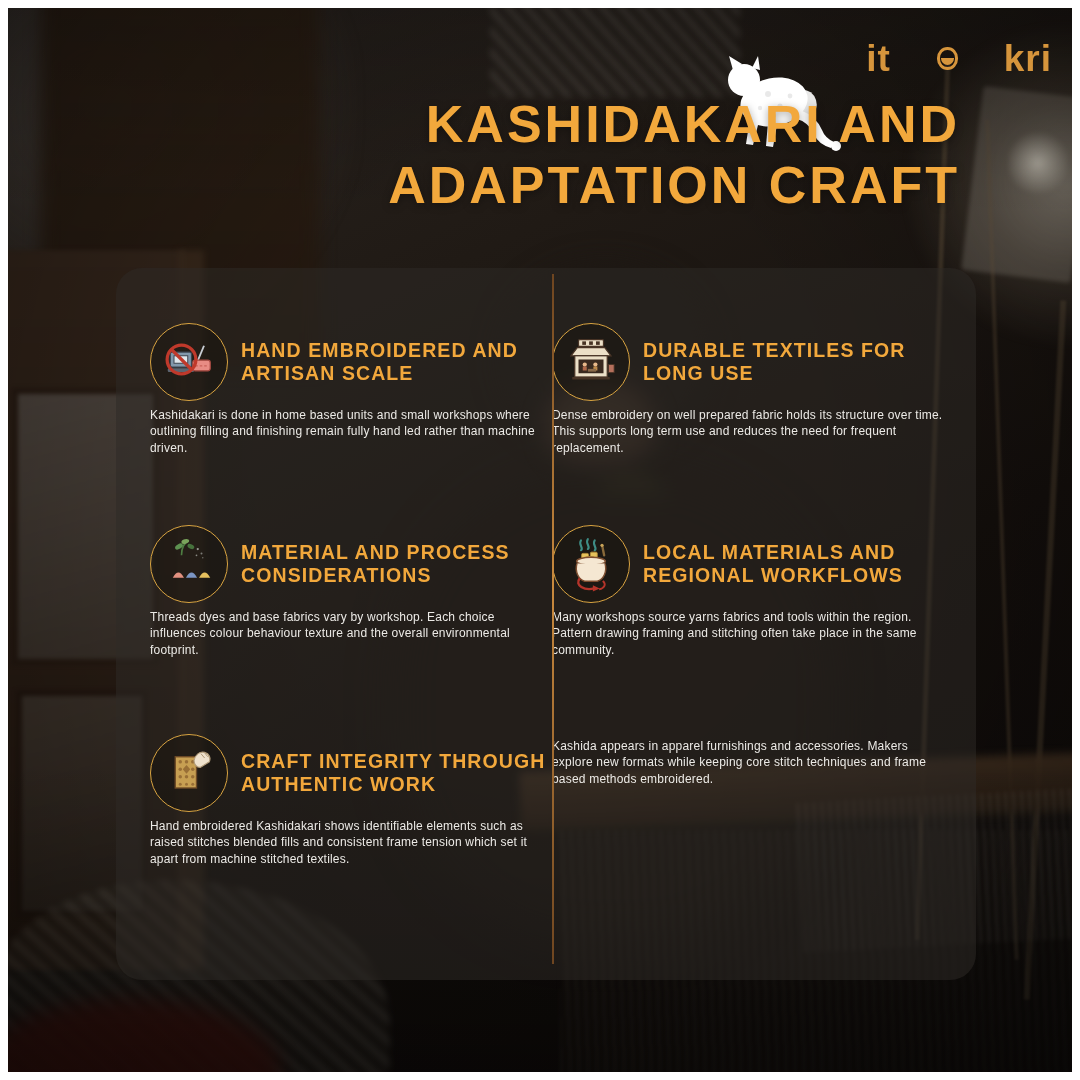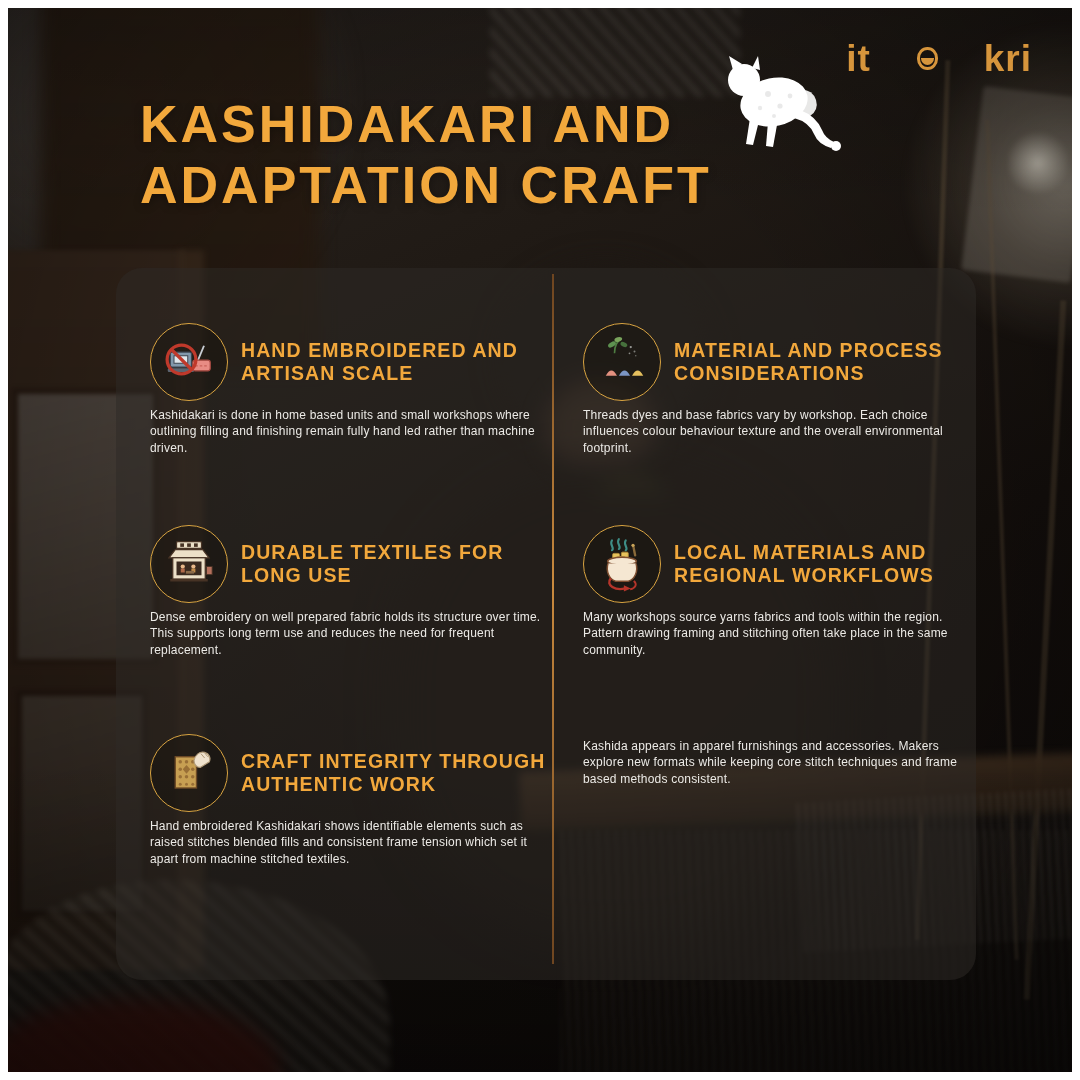--- a/index.html
+++ b/index.html
@@ -31,35 +31,35 @@
   .bg-rope3{left:1042px;top:300px;width:6px;height:700px;background:#7a6548;opacity:.3;transform:rotate(3deg);filter:blur(1px);}
   .bg-loom-bar{left:520px;top:762px;width:600px;height:58px;background:linear-gradient(180deg,#463322,#2c1f14);transform:rotate(-2deg);filter:blur(4px);opacity:.9;}
   .bg-fringe{left:800px;top:795px;width:300px;height:150px;background:repeating-linear-gradient(90deg,rgba(190,182,170,.35) 0 3px,rgba(20,15,10,.1) 3px 8px);filter:blur(2px);opacity:.5;transform:rotate(-3deg);}
   .bg-weave{left:560px;top:830px;width:540px;height:260px;background:repeating-linear-gradient(88deg,rgba(120,110,95,.25) 0 4px,rgba(25,18,12,.4) 4px 9px);filter:blur(2px);opacity:.6;}
   .bg-basket{left:-10px;top:880px;width:400px;height:260px;background:repeating-linear-gradient(42deg,rgba(185,180,165,.4) 0 7px,rgba(60,55,45,.5) 7px 16px);border-radius:45% 55% 30% 30%;filter:blur(3px);opacity:.5;}
   .bg-redcloth{left:-20px;top:1000px;width:300px;height:140px;background:#3c130e;border-radius:50%;filter:blur(10px);opacity:.9;}
   .bg-vignette{inset:0;background:radial-gradient(ellipse at 50% 42%,rgba(0,0,0,0) 35%,rgba(0,0,0,.42) 100%);}
   .bg-darken{inset:0;background:linear-gradient(180deg,rgba(0,0,0,.18) 0%,rgba(0,0,0,0) 20%,rgba(0,0,0,0) 70%,rgba(0,0,0,.3) 100%);}
 
   
-  .logo{position:absolute;top:40px;right:48px;z-index:5;font-size:37px;font-weight:bold;letter-spacing:1px;color:#d6953c;display:flex;align-items:center;line-height:1;gap:45px;}
+  .logo{position:absolute;top:40px;right:28px;z-index:5;font-size:37px;font-weight:bold;letter-spacing:1px;color:#d6953c;display:flex;align-items:center;line-height:1;gap:45px;}
   .logo-o{display:inline-block;width:.56em;height:.60em;border:.10em solid currentColor;border-radius:50%;position:relative;margin:0 .03em;box-sizing:border-box;}
   .logo-o::after{content:'';position:absolute;left:.03em;right:.03em;bottom:.03em;height:.20em;background:currentColor;border-radius:0 0 .3em .3em;}
   .cat{position:absolute;left:702px;top:50px;width:165px;height:108px;z-index:4;}
   .title{
     position:absolute;left:140px;top:94px;width:820px;z-index:5;
-    text-align:left;color:#f2a83c;font-weight:bold;font-size:52px;line-height:1.17;letter-spacing:3px;
+    text-align:right;color:#f2a83c;font-weight:bold;font-size:52px;line-height:1.17;letter-spacing:3px;
     text-shadow:0 2px 8px rgba(0,0,0,.35);
   }
 
   
   .panel{
     position:absolute;left:116px;top:268px;width:860px;height:712px;z-index:2;
     background:rgba(46,42,38,.52);border-radius:26px;box-sizing:border-box;
-    display:grid;grid-template-columns:402px 392px;column-gap:31px;
+    display:grid;grid-template-columns:402px 392px;
     grid-template-rows:202px 209px 1fr;
     padding:54px 18px 0 34px;
   }
   .divider{
     position:absolute;left:552px;top:274px;width:2px;height:690px;z-index:3;
     background:linear-gradient(180deg,#6e4520 0%,#c98a3e 45%,#6e4520 100%);
   }
   .item{position:relative;}
   .item-head{display:flex;align-items:center;gap:13px;min-height:80px;}
   .badge{
@@ -161,61 +161,61 @@
         </div>
         <div class="item-title">HAND EMBROIDERED AND ARTISAN SCALE</div>
       </div>
       <div class="item-body">Kashidakari is done in home based units and small workshops where outlining filling and finishing remain fully hand led rather than machine driven.</div>
     </div>
 
     <div class="item">
       <div class="item-head">
         <div class="badge">
           <svg viewBox="0 0 48 48">
-            <path d="M18 17 C18 11 20 7 24 5" stroke="#4e7d42" fill="none" stroke-width="1.3"></path>
-            <ellipse cx="16" cy="10" rx="3.4" ry="1.9" fill="#5d9150" transform="rotate(-30 16 10)"></ellipse>
-            <ellipse cx="21" cy="6" rx="3.1" ry="1.8" fill="#7aa45c" transform="rotate(-14 21 6)"></ellipse>
-            <ellipse cx="25.5" cy="10" rx="2.9" ry="1.7" fill="#46703c" transform="rotate(26 25.5 10)"></ellipse>
-            <circle cx="31" cy="12" r="0.9" fill="#9a9a96"></circle>
-              <circle cx="34" cy="15.5" r="0.8" fill="#7d7d78"></circle>
-            <circle cx="30" cy="17" r="0.7" fill="#8b8b86"></circle>
-              <circle cx="35" cy="19" r="0.6" fill="#6f6f6a"></circle>
-            <path d="M11 35 q4.5 -8.5 9 0 z" fill="#e39180"></path>
-            <path d="M21.5 35 q4.5 -8.5 9 0 z" fill="#7b95c4"></path>
-            <path d="M32 35 q4.5 -8.5 9 0 z" fill="#e5c05e"></path>
-          </svg>
-        </div>
-        <div class="item-title">MATERIAL AND PROCESS CONSIDERATIONS</div>
-      </div>
-      <div class="item-body">Threads dyes and base fabrics vary by workshop. Each choice influences colour behaviour texture and the overall environmental footprint.</div>
-    </div>
-
-    <div class="item">
-      <div class="item-head">
-        <div class="badge">
-          <svg viewBox="0 0 48 48">
             <rect x="14" y="6" width="20" height="5.5" rx="1" fill="#ece0c8" stroke="#473325" stroke-width="1"></rect>
             <rect x="17" y="7.5" width="3" height="2.8" fill="#473325"></rect>
             <rect x="22.5" y="7.5" width="3" height="2.8" fill="#473325"></rect>
             <rect x="28" y="7.5" width="3" height="2.8" fill="#473325"></rect>
             <path d="M8 19 L13 12.5 L35 12.5 L40 19 Z" fill="#ece0c8" stroke="#473325" stroke-width="1"></path>
             <rect x="11" y="19" width="26" height="17" fill="#ece0c8" stroke="#473325" stroke-width="1"></rect>
             <rect x="14" y="22" width="20" height="11" fill="#39291f"></rect>
             <circle cx="19" cy="26" r="1.7" fill="#e8b88a"></circle>
               <rect x="17.4" y="27.6" width="3.2" height="3.2" fill="#b06a4a"></rect>
             <circle cx="27.5" cy="26" r="1.7" fill="#e8b88a"></circle>
               <rect x="25.9" y="27.6" width="3.2" height="3.2" fill="#c08a4a"></rect>
             <rect x="21.5" y="29.5" width="6.5" height="2.2" fill="#8a6a4a"></rect>
             <rect x="38" y="26" width="4.5" height="6.5" fill="#b5705c" stroke="#473325" stroke-width="0.7"></rect>
             <rect x="9" y="36" width="30" height="2" fill="#473325"></rect>
           </svg>
         </div>
         <div class="item-title">DURABLE TEXTILES FOR LONG USE</div>
       </div>
       <div class="item-body">Dense embroidery on well prepared fabric holds its structure over time. This supports long term use and reduces the need for frequent replacement.</div>
+    </div>
+
+    <div class="item">
+      <div class="item-head">
+        <div class="badge">
+          <svg viewBox="0 0 48 48">
+            <path d="M18 17 C18 11 20 7 24 5" stroke="#4e7d42" fill="none" stroke-width="1.3"></path>
+            <ellipse cx="16" cy="10" rx="3.4" ry="1.9" fill="#5d9150" transform="rotate(-30 16 10)"></ellipse>
+            <ellipse cx="21" cy="6" rx="3.1" ry="1.8" fill="#7aa45c" transform="rotate(-14 21 6)"></ellipse>
+            <ellipse cx="25.5" cy="10" rx="2.9" ry="1.7" fill="#46703c" transform="rotate(26 25.5 10)"></ellipse>
+            <circle cx="31" cy="12" r="0.9" fill="#9a9a96"></circle>
+              <circle cx="34" cy="15.5" r="0.8" fill="#7d7d78"></circle>
+            <circle cx="30" cy="17" r="0.7" fill="#8b8b86"></circle>
+              <circle cx="35" cy="19" r="0.6" fill="#6f6f6a"></circle>
+            <path d="M11 35 q4.5 -8.5 9 0 z" fill="#e39180"></path>
+            <path d="M21.5 35 q4.5 -8.5 9 0 z" fill="#7b95c4"></path>
+            <path d="M32 35 q4.5 -8.5 9 0 z" fill="#e5c05e"></path>
+          </svg>
+        </div>
+        <div class="item-title">MATERIAL AND PROCESS CONSIDERATIONS</div>
+      </div>
+      <div class="item-body">Threads dyes and base fabrics vary by workshop. Each choice influences colour behaviour texture and the overall environmental footprint.</div>
     </div>
 
     <div class="item">
       <div class="item-head">
         <div class="badge">
           <svg viewBox="0 0 48 48">
             <path d="M16 13 c2.5 -2 -2.5 -4.5 0 -8" stroke="#3e8d86" stroke-width="1.7" fill="none" stroke-linecap="round"></path>
             <path d="M21.5 12 c2.5 -2 -2.5 -4.5 0 -8" stroke="#3e8d86" stroke-width="1.7" fill="none" stroke-linecap="round"></path>
             <path d="M27 13 c2.5 -2 -2.5 -4.5 0 -8" stroke="#3e8d86" stroke-width="1.7" fill="none" stroke-linecap="round"></path>
             <path d="M33 9.5 L34.5 17" stroke="#8a6a3a" stroke-width="1.9" stroke-linecap="round"></path>
@@ -257,21 +257,21 @@
             <path d="M28 14 C29 9 33 6.5 36.5 7.5 C40.5 8.6 41.5 12 40.3 15 L33 19.5 C30 19.5 28 17 28 14 Z" fill="#efe2cd" stroke="#b09a78" stroke-width="0.9"></path>
             <path d="M33.5 8.5 L36.5 12 M36.5 7.8 L39 11 M39.5 9.5 L40.6 12.6" stroke="#b09a78" stroke-width="0.8" fill="none"></path>
           </svg>
         </div>
         <div class="item-title">CRAFT INTEGRITY THROUGH AUTHENTIC WORK</div>
       </div>
       <div class="item-body">Hand embroidered Kashidakari shows identifiable elements such as raised stitches blended fills and consistent frame tension which set it apart from machine stitched textiles.</div>
     </div>
 
     <div class="item">
-      <div class="item-body">Kashida appears in apparel furnishings and accessories. Makers explore new formats while keeping core stitch techniques and frame based methods consistent.</div>
+      <div class="item-body">Kashida appears in apparel furnishings and accessories. Makers explore new formats while keeping core stitch techniques and frame based methods embroidered.</div>
     </div>
 
   </div>
 
   <div class="divider"></div>
 
   <div class="frame"></div>
 
 </div>
 

